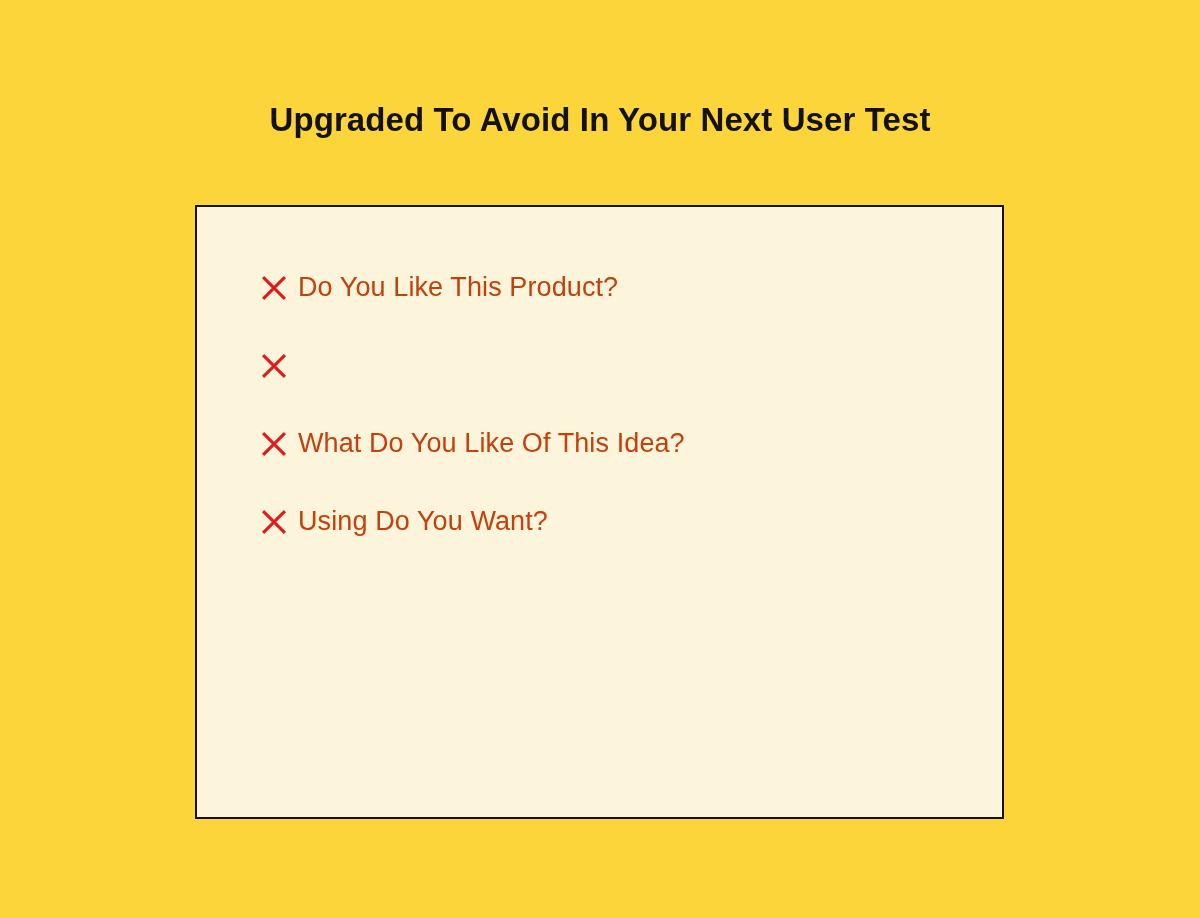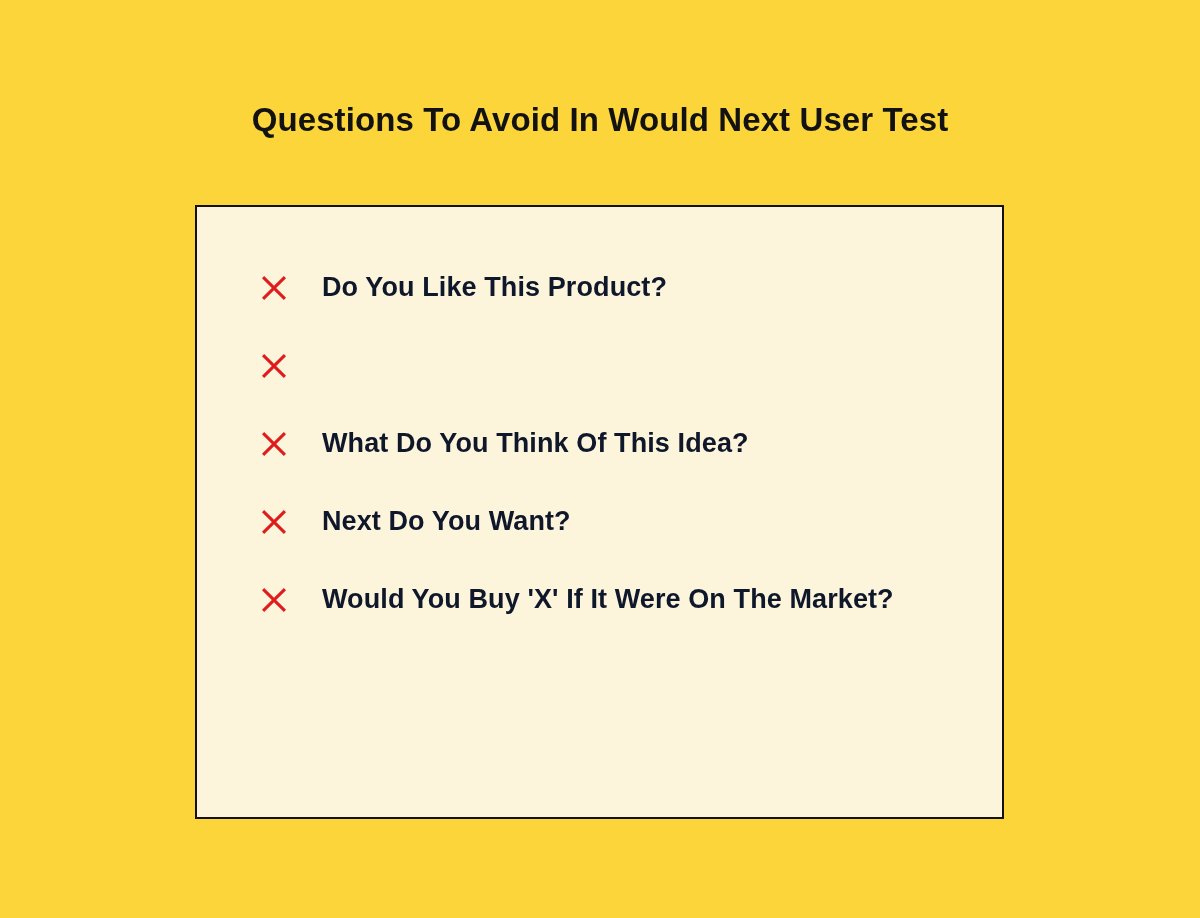--- a/index.html
+++ b/index.html
@@ -58,34 +58,33 @@
     gap: 9px;
   }
   .x-icon {
     flex: 0 0 auto;
     width: 30px;
     height: 30px;
     display: block;
   }
   .question-text {
     font-size: 27px;
-    font-weight: bold;
-    color: #0f172a;
+    font-weight: normal;
+    color: #c2410c;
     line-height: 1.15;
     white-space: nowrap;
     letter-spacing: 0.1px;
-    margin-left: 24px;
   }
 </style>
 </head>
 <body>
 
 <div class="page">
 
-  <div class="page-title">Questions To Avoid In Would Next User Test</div>
+  <div class="page-title">Upgraded To Avoid In Your Next User Test</div>
 
   <div class="card">
     <ul class="question-list">
 
       <li class="question-item">
         <svg class="x-icon" viewBox="0 0 32 32" aria-hidden="true">
           <path d="M5.5 3.2 L16 13.7 L26.5 3.2 L28.8 5.5 L18.3 16 L28.8 26.5 L26.5 28.8 L16 18.3 L5.5 28.8 L3.2 26.5 L13.7 16 L3.2 5.5 Z" fill="#E01B1B"></path>
         </svg>
         <span class="question-text">Do You Like This Product?</span>
       </li>
@@ -95,33 +94,27 @@
         <svg class="x-icon" viewBox="0 0 32 32" aria-hidden="true">
           <path d="M5.5 3.2 L16 13.7 L26.5 3.2 L28.8 5.5 L18.3 16 L28.8 26.5 L26.5 28.8 L16 18.3 L5.5 28.8 L3.2 26.5 L13.7 16 L3.2 5.5 Z" fill="#E01B1B"></path>
         </svg>
       </li>
 
 
       <li class="question-item">
         <svg class="x-icon" viewBox="0 0 32 32" aria-hidden="true">
           <path d="M5.5 3.2 L16 13.7 L26.5 3.2 L28.8 5.5 L18.3 16 L28.8 26.5 L26.5 28.8 L16 18.3 L5.5 28.8 L3.2 26.5 L13.7 16 L3.2 5.5 Z" fill="#E01B1B"></path>
         </svg>
-        <span class="question-text">What Do You Think Of This Idea?</span>
+        <span class="question-text">What Do You Like Of This Idea?</span>
       </li>
 
       <li class="question-item">
         <svg class="x-icon" viewBox="0 0 32 32" aria-hidden="true">
           <path d="M5.5 3.2 L16 13.7 L26.5 3.2 L28.8 5.5 L18.3 16 L28.8 26.5 L26.5 28.8 L16 18.3 L5.5 28.8 L3.2 26.5 L13.7 16 L3.2 5.5 Z" fill="#E01B1B"></path>
         </svg>
-        <span class="question-text">Next Do You Want?</span>
+        <span class="question-text">Using Do You Want?</span>
       </li>
 
-      <li class="question-item">
-        <svg class="x-icon" viewBox="0 0 32 32" aria-hidden="true">
-          <path d="M5.5 3.2 L16 13.7 L26.5 3.2 L28.8 5.5 L18.3 16 L28.8 26.5 L26.5 28.8 L16 18.3 L5.5 28.8 L3.2 26.5 L13.7 16 L3.2 5.5 Z" fill="#E01B1B"></path>
-        </svg>
-        <span class="question-text">Would You Buy 'X' If It Were On The Market?</span>
-      </li>
 
     </ul>
   </div>
 
 </div>
 
 </body></html>

